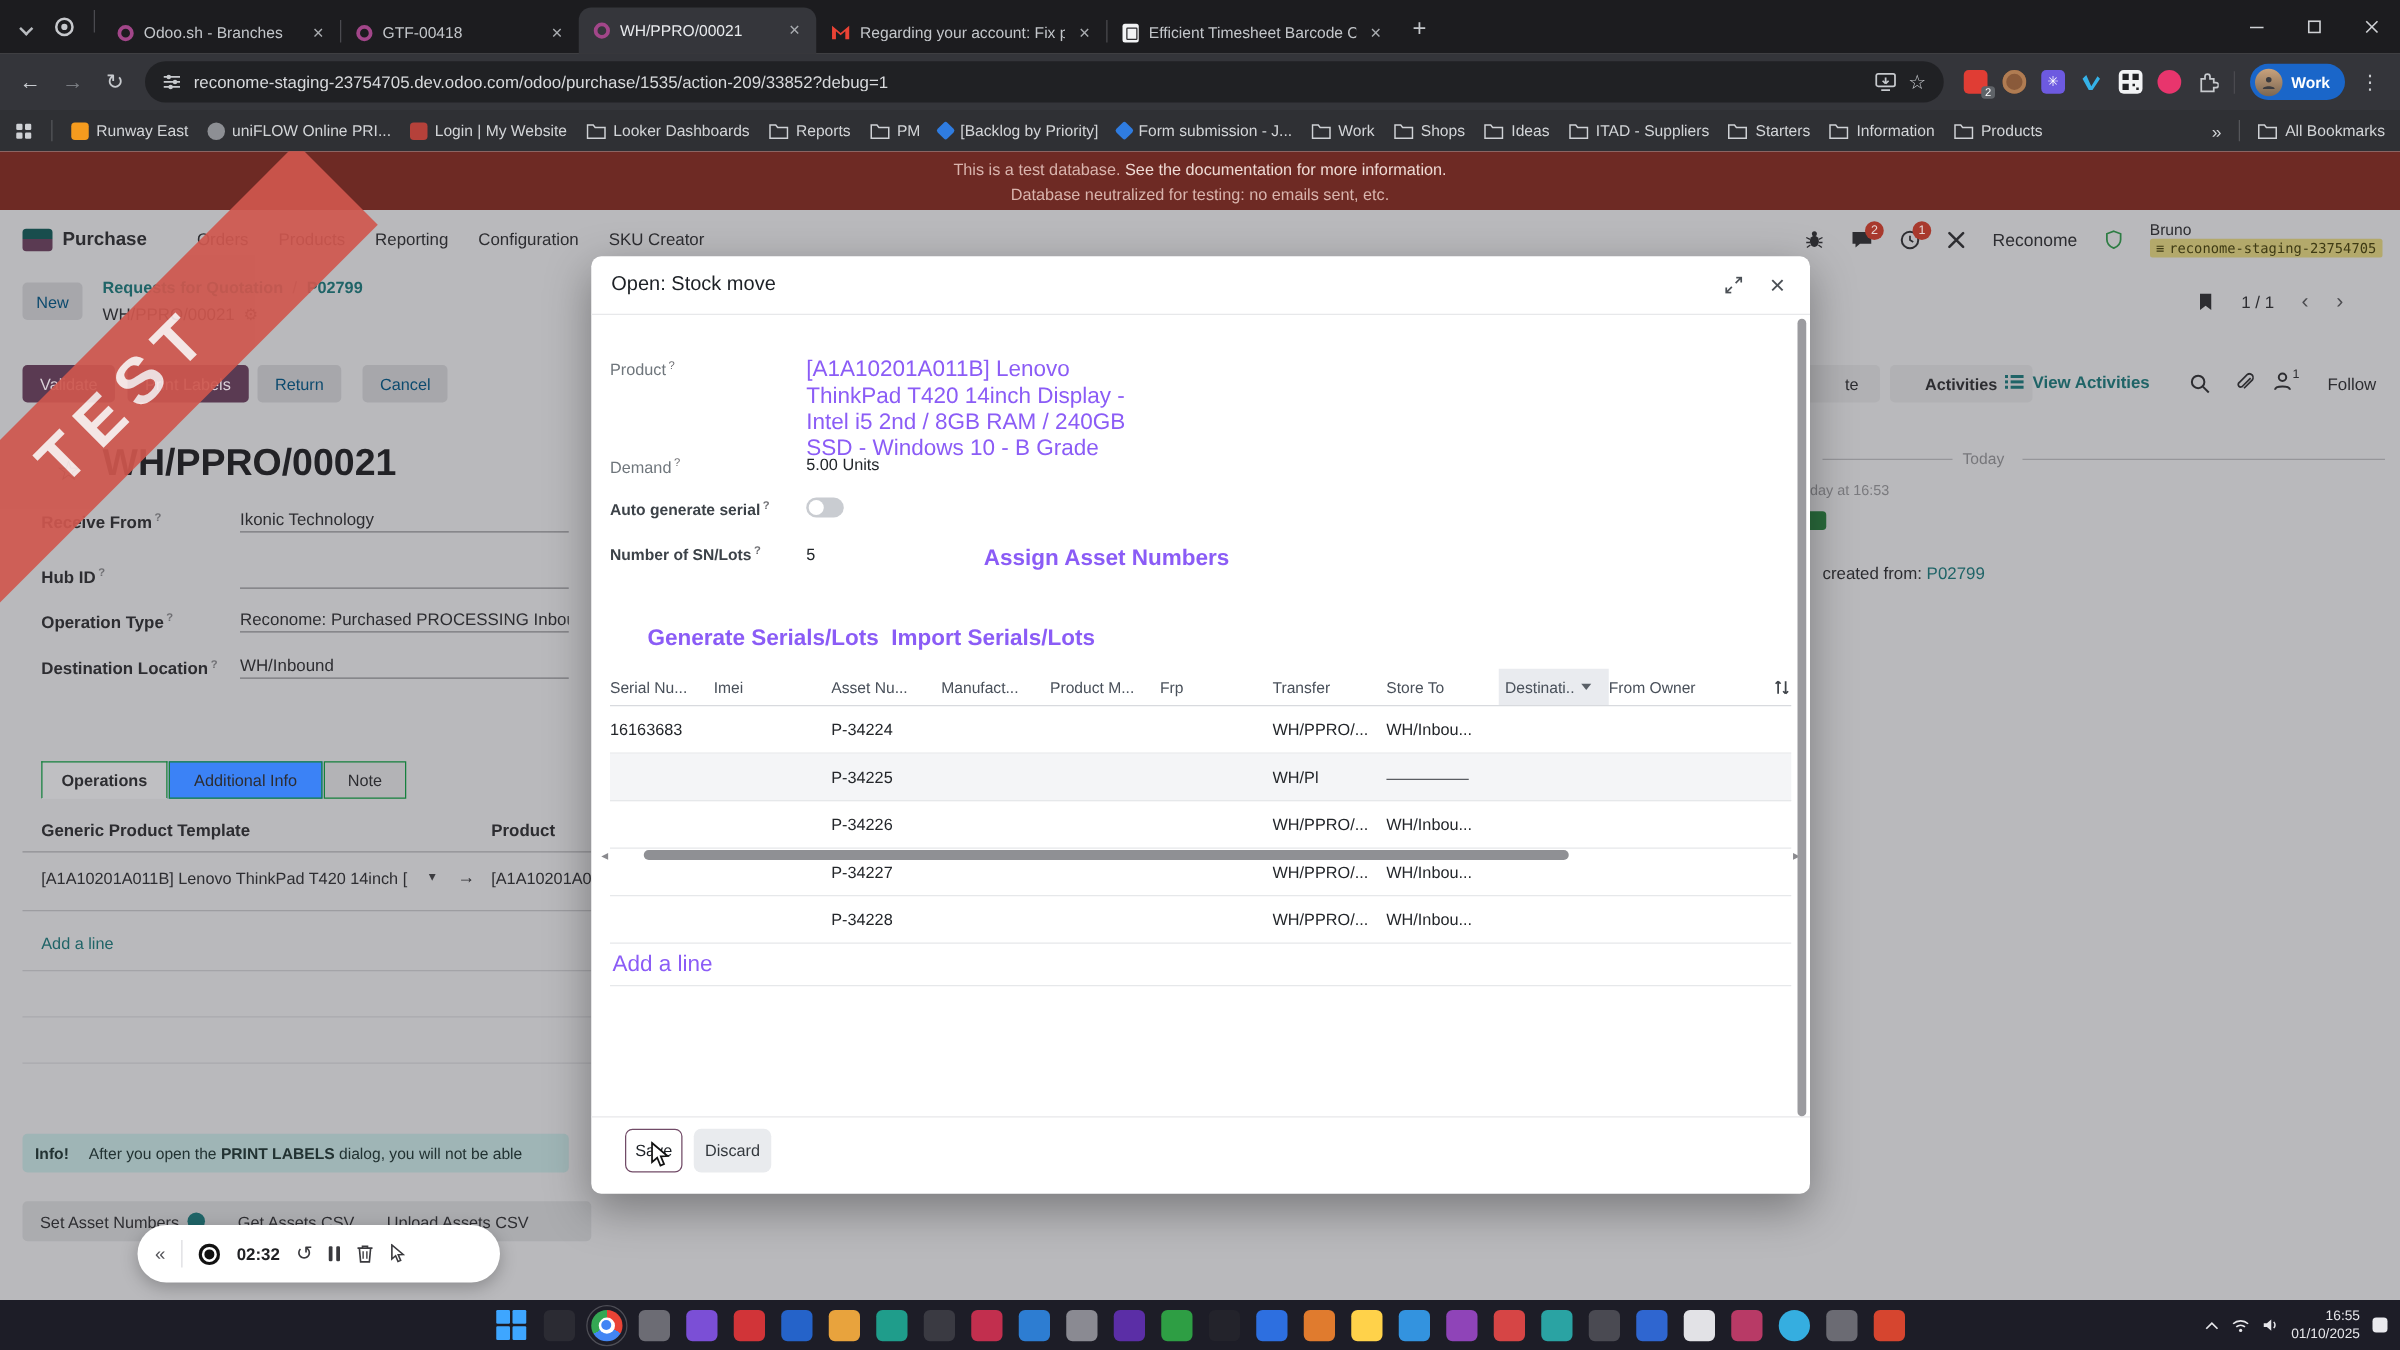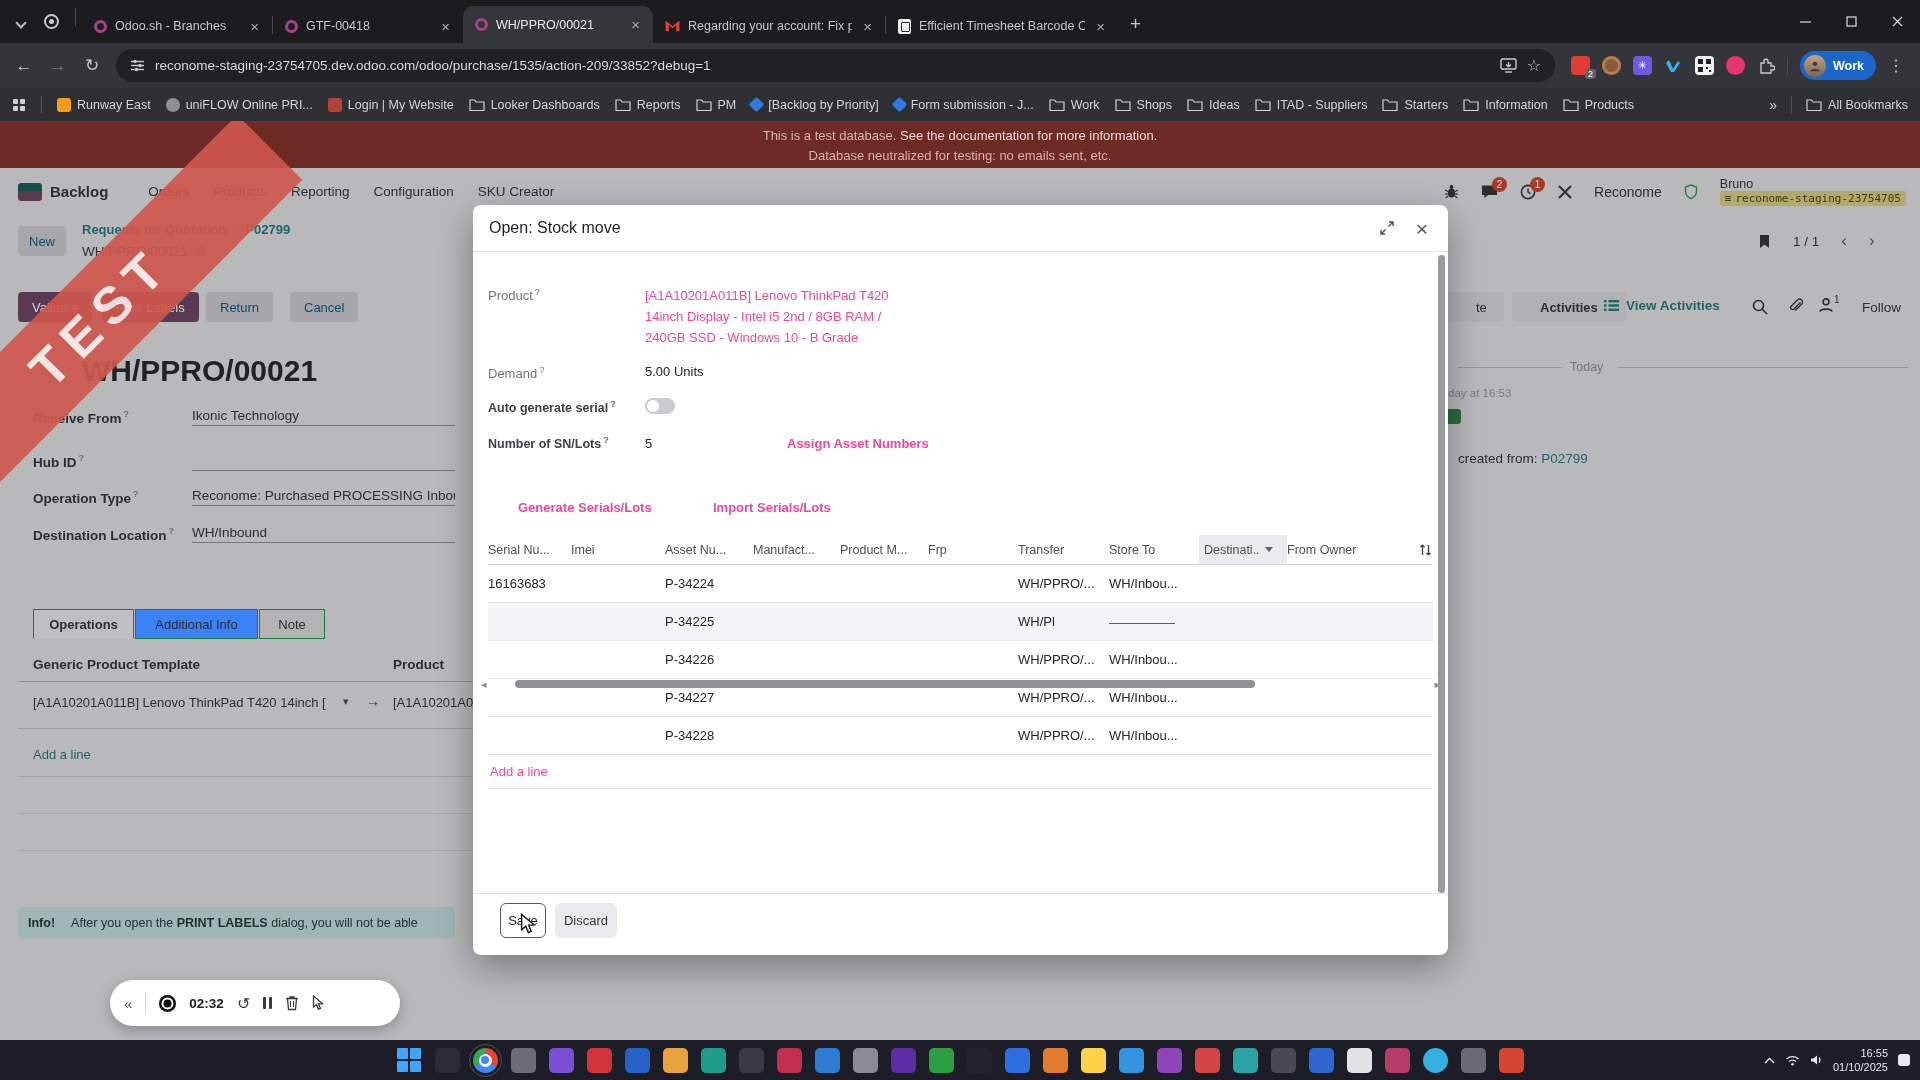--- a/index.html
+++ b/index.html
@@ -58,21 +58,21 @@
 .help::after{content:"?";font-size:9px;color:#6f6f73;vertical-align:super;margin-left:2px}
 .fval{font-size:13.5px;color:#2d2d31;border-bottom:1px solid #77777b;padding-bottom:2px;white-space:nowrap;overflow:hidden}
 .ntab{position:absolute;height:30px;display:flex;align-items:center;justify-content:center;font-size:13px;color:#2d2d31;border:1px solid #15803d}
 .chip{display:inline-flex;align-items:center;background:#b1b1b4;border-radius:4px;height:30px;padding:0 28px;font-size:13px;color:#2d2d31}
 .infobar{position:absolute;left:18px;top:786px;width:437px;height:31px;background:#9fb5b6;border-radius:4px;display:flex;align-items:center;padding:0 10px;font-size:12.5px;color:#223232;white-space:nowrap;overflow:hidden}
 
 .modal{position:absolute;left:473px;top:84px;width:975px;height:750px;background:#fff;border-radius:8px;box-shadow:0 12px 36px rgba(0,0,0,.35);color:#22262a}
 .mhead{position:absolute;left:0;top:0;width:100%;height:47px;border-bottom:1px solid #e7e8ea;display:flex;align-items:center;padding:0 16px;font-size:16px;color:#1d2126}
 .mlabel{font-size:13px;color:#6f767c}
 .mlabel.dk{color:#3c4248;font-weight:bold;font-size:12.5px}
-.tlink{color:#ec4899;font-size:13px}
+.tlink{color:#8b5cf6;font-size:18px}
 .tlink.b{font-weight:bold}
 .mtrow{display:grid;grid-template-columns:83px 94px 88px 87px 88px 90px 91px 90px 88px 108px 38px;align-items:center;height:38px;border-bottom:1px solid #e6e8ea;font-size:13px;color:#23262a}
 .mtrow.hdr{height:30px;font-size:12.5px;color:#49505a;border-bottom:1px solid #d8dade}
 .mtrow.sel{background:#f4f5f7}
 .hcell{display:flex;align-items:center;height:100%;white-space:nowrap;overflow:hidden}
 .destin{background:#e9ebef;padding:0 5px;gap:5px}
 .tri-dn{width:0;height:0;border-left:4px solid transparent;border-right:4px solid transparent;border-top:5px solid #5a6067}
 .editline{display:inline-block;min-width:66px;border-bottom:1px solid #5a5d62;padding-bottom:3px}
 .toggle{width:30px;height:16px;border-radius:8px;background:#c9ccd1;position:relative}
 .toggle::after{content:"";position:absolute;left:2px;top:2px;width:12px;height:12px;border-radius:50%;background:#fff}
@@ -329,21 +329,21 @@
   <div class="page">
 
     <div class="banner">
       <div><span>This is a test database.</span> <span class="lnk">See the documentation for more information.</span></div>
       <div>Database neutralized for testing: no emails sent, etc.</div>
     </div>
 
     <div class="navbar">
       <div style="display:flex;align-items:center;gap:8px;padding-left:18px">
         <span style="width:24px;height:18px;border-radius:3px;background:linear-gradient(#184d4d 0 45%,#5a3a52 45% 100%)"></span>
-        <span style="font-weight:bold;font-size:15px">Backlog</span>
+        <span style="font-weight:bold;font-size:15px">Purchase</span>
       </div>
       <div style="display:flex;padding-left:28px">
         <span class="omenu">Orders</span>
         <span class="omenu">Products</span>
         <span class="omenu">Reporting</span>
         <span class="omenu">Configuration</span>
         <span class="omenu">SKU Creator</span>
       </div>
       <div style="margin-left:auto;display:flex;align-items:center;gap:22px;padding-right:14px">
         <svg width="15" height="15" viewBox="0 0 15 15">
@@ -470,20 +470,28 @@
     <div class="ab teal" style="left:33px;top:626px;font-size:13px">Add a line</div>
     <div class="ab" style="left:18px;top:655px;width:455px;border-top:1px solid #a4a4a8"></div>
     <div class="ab" style="left:18px;top:692px;width:455px;border-top:1px solid #a9a9ad"></div>
     <div class="ab" style="left:18px;top:729px;width:455px;border-top:1px solid #a9a9ad"></div>
 
     <div class="infobar">
       <span style="font-weight:bold;margin-right:16px">Info!</span>
       <span>After you open the</span>&nbsp;
       <span style="font-weight:bold">PRINT LABELS</span>&nbsp;
       <span>dialog, you will not be able</span>
+    </div>
+    <div class="ab" style="left:18px;top:840px;width:455px;height:32px;background:#abacaf;border-radius:4px;display:flex;align-items:center;gap:26px;padding:0 14px;font-size:13px;color:#2e2e32;overflow:hidden">
+      <span style="display:flex;align-items:center;gap:7px">
+          <span>Set Asset Numbers</span>
+          <span style="width:14px;height:14px;border-radius:50%;background:#1f6467;flex:none"></span>
+        </span>
+      <span>Get Assets CSV</span>
+      <span>Upload Assets CSV</span>
     </div>
 
     <div class="ab" style="left:1458px;top:246px;width:104px;border-top:1px solid #96969a"></div>
     <div class="ab" style="left:1570px;top:239px;font-size:12.5px;color:#77777b">Today</div>
     <div class="ab" style="left:1618px;top:246px;width:290px;border-top:1px solid #96969a"></div>
     <div class="ab" style="left:1448px;top:266px;font-size:11.5px;color:#7a7a7e">day at 16:53</div>
     <div class="ab" style="left:1448px;top:288px;width:13px;height:15px;background:#2a6b3c;border-radius:0 3px 3px 0"></div>
     <div class="ab" style="left:1458px;top:330px;font-size:13.5px;color:#2d2d31">
       <span>created from:</span>
       <span class="teal">P02799</span>

